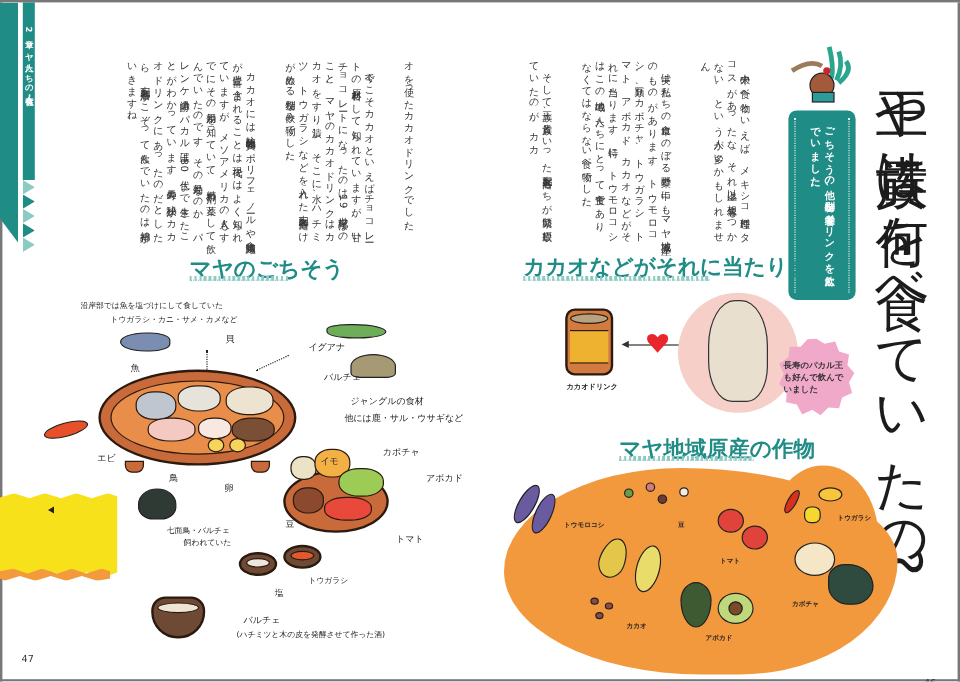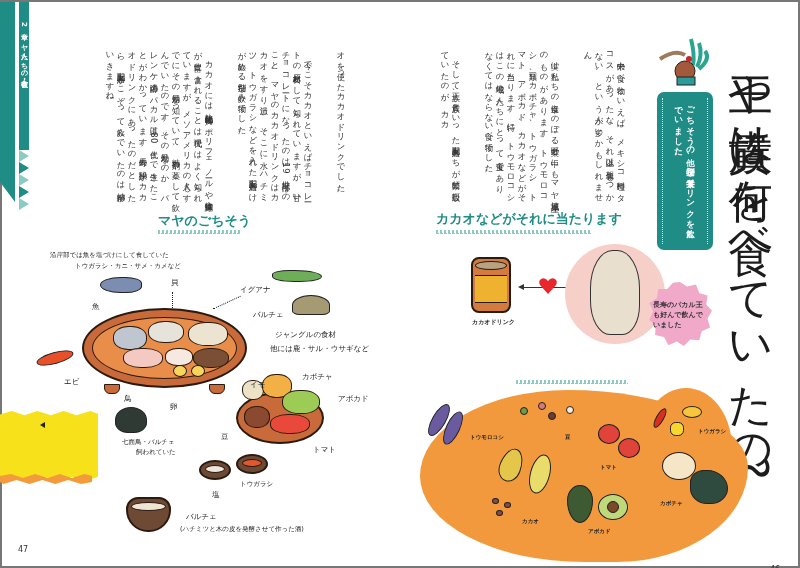--- a/index.html
+++ b/index.html
@@ -15,24 +15,24 @@
   .chapter-band { position: absolute; left: 19px; top: 0; width: 10px; height: 148px; background: #1f8c85; }
   .chapter-label { position: absolute; left: 19px; top: 20px; width: 10px; writing-mode: vertical-rl; color: #fff; font-size: 7px; font-weight: bold; letter-spacing: 0.5px; line-height: 10px; }
   .chapter-tri { position: absolute; left: 19px; width: 10px; height: 12px; }
   .tri-a { background: #8ccbc4; clip-path: polygon(0 0,100% 50%,0 100%); }
   .tri-b { background: #1f8c85; clip-path: polygon(0 0,100% 50%,0 100%); }
 
   
   .vtext { position: absolute; writing-mode: vertical-rl; font-size: 8.3px; line-height: 11px; letter-spacing: 0.6px; color: #333; text-align: justify; white-space: pre-wrap; }
   .vtext p { margin: 0; }
 
-  .section-heading { position: absolute; color: #1f8c85; font-size: 13px; font-weight: bold; white-space: nowrap; }
+  .section-heading { position: absolute; color: #1f8c85; font-size: 18px; font-weight: bold; white-space: nowrap; }
   .heading-rule { position: absolute; height: 4px; background: repeating-linear-gradient(90deg,#8ccbc4 0 2px,transparent 2px 4px); border-bottom: 1px dotted #8ccbc4; }
 
-  .hand { position: absolute; font-size: 6.5px; color: #222; white-space: nowrap; font-family: "DejaVu Sans", sans-serif; }
+  .hand { position: absolute; font-size: 6.5px; color: #222; white-space: nowrap; font-family: "DejaVu Sans", sans-serif; margin-left: 17px; }
   .hand-lg { font-size: 7.5px; }
   .dots { position: absolute; border-left: 1.5px dotted #222; }
   .dots-h { position: absolute; border-top: 1.5px dotted #222; }
 
   
   .plate { position: absolute; left: 82px; top: 306px; width: 165px; height: 80px; border-radius: 50%; background: #c96a3a; border: 2px solid #2b1a10; }
   .plate-inner { position: absolute; left: 8px; top: 7px; right: 8px; bottom: 7px; border-radius: 50%; background: #e88d4a; border: 1.5px solid #2b1a10; }
   .plate-food { position: absolute; border: 1px solid #2b1a10; border-radius: 45%; }
   .plate-foot { position: absolute; width: 16px; height: 10px; background: #c96a3a; border: 1.5px solid #2b1a10; border-radius: 0 0 6px 6px; }
 
@@ -226,20 +226,21 @@
   </svg>
 
   <div class="pink-circle"></div>
   <div class="king-head"></div>
 
   <div class="badge"></div>
   <div class="badge-text">長寿のパカル王
 も好んで飲んで
 いました</div>
 
+  <div class="section-heading" style="left:516px; top:360px;">マヤ地域原産の作物</div>
   <div class="heading-rule" style="left:516px; top:378px; width:112px;"></div>
 
   <div class="orange-blob"></div>
   <div class="orange-blob2"></div>
 
   <div class="crop" style="left:432px; top:400px; width:14px; height:36px; background:#6a5aa0; border-radius:50%; transform:rotate(30deg);"></div>
   <div class="crop" style="left:446px; top:408px; width:14px; height:36px; background:#6a5aa0; border-radius:50%; transform:rotate(25deg);"></div>
   <div class="crop-label" style="left:470px; top:432px;">トウモロコシ</div>
 
   <div class="crop" style="left:520px; top:405px; width:8px; height:8px; background:#6c9b4a; border-radius:50%;"></div>

